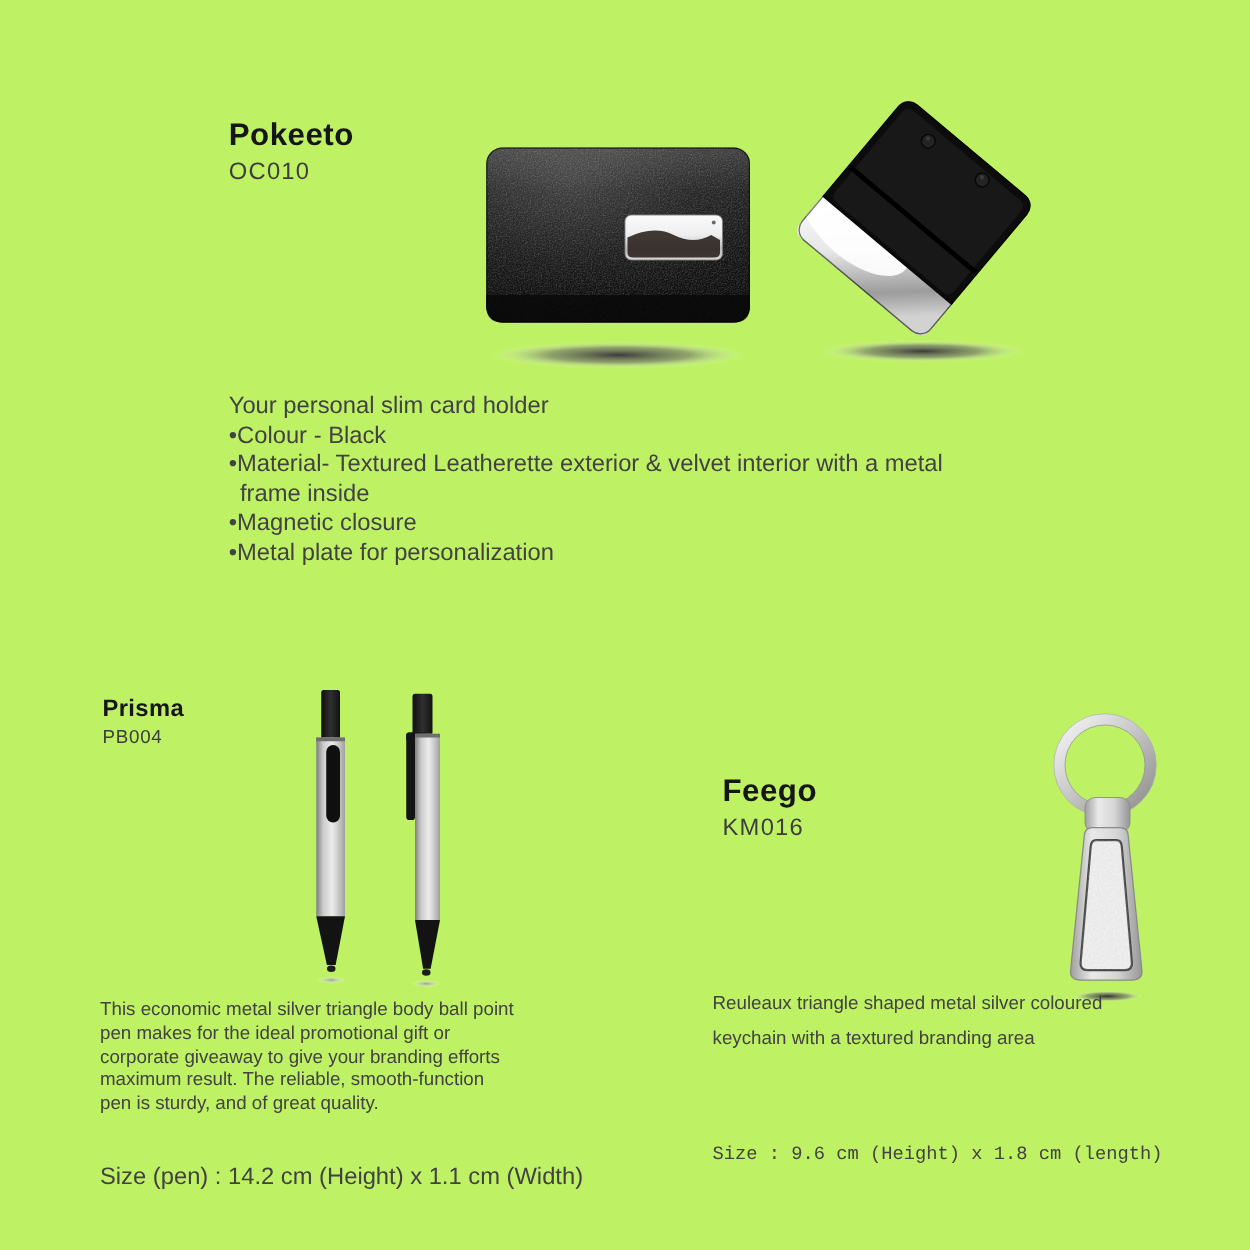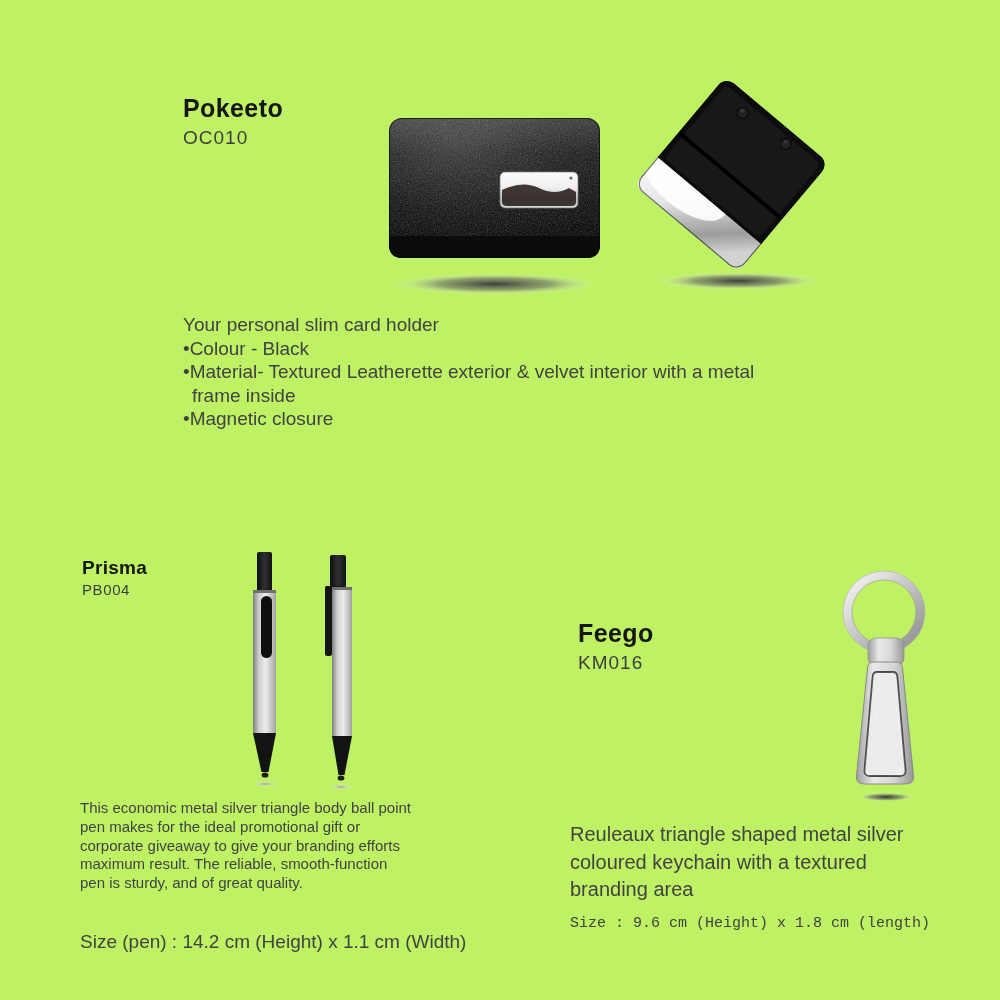--- a/index.html
+++ b/index.html
@@ -16,21 +16,21 @@
   .title-md { font-size:19px; font-weight:bold; color:#161616; letter-spacing:0.3px; line-height:1.1; }
   .code-md  { font-size:15px; color:#3d3d3d; letter-spacing:0.6px; margin-top:2px; }
 
   
   .desc { color:#424242; }
   .pokeeto-desc { left:183px; top:313px; width:612px; font-size:19px; line-height:23.5px; }
   .pokeeto-desc ul { list-style:none; margin:0; padding:0; }
   .pokeeto-desc li { text-indent:-9px; padding-left:9px; }
   .prisma-desc { left:80px; top:799px; width:335px; font-size:15px; line-height:18.8px; }
   .prisma-size { left:80px; top:931px; font-size:19px; white-space:nowrap; }
-  .feego-desc  { left:570px; top:821px; width:335px; font-size:20px; line-height:27.5px; }
+  .feego-desc  { left:570px; top:789px; width:335px; font-size:15px; line-height:27.5px; }
   .feego-size  { left:570px; top:915px; font-size:15px; white-space:nowrap;font-family:Liberation Mono, monospace; }
 
   .pokeeto-title { left:183px; top:95px; }
   .prisma-title  { left:82px;  top:558px; }
   .feego-title   { left:578px; top:620px; }
 
   svg { display:block; }
 </style>
 </head>
 <body>
@@ -117,20 +117,21 @@
       <rect x="36" y="45.5" width="134" height="141" rx="10.5" fill="none" stroke="#000000" stroke-opacity="0.55"></rect>
     </g>
   </svg>
 
   <div class="abs desc pokeeto-desc">
     <div>Your personal slim card holder</div>
     <ul>
       <li>•Colour - Black</li>
       <li>•Material- Textured Leatherette exterior &amp; velvet interior with a metal frame inside</li>
       <li>•Magnetic closure</li>
+      <li>•Metal plate for personalization</li>
     </ul>
   </div>
 
   <div class="abs prisma-title">
     <div class="title-md">Prisma</div>
     <div class="code-md">PB004</div>
   </div>
 
   <svg class="abs" style="left:224px; top:548px;" width="172" height="250" viewBox="0 0 172 250" role="img">
     <defs>

